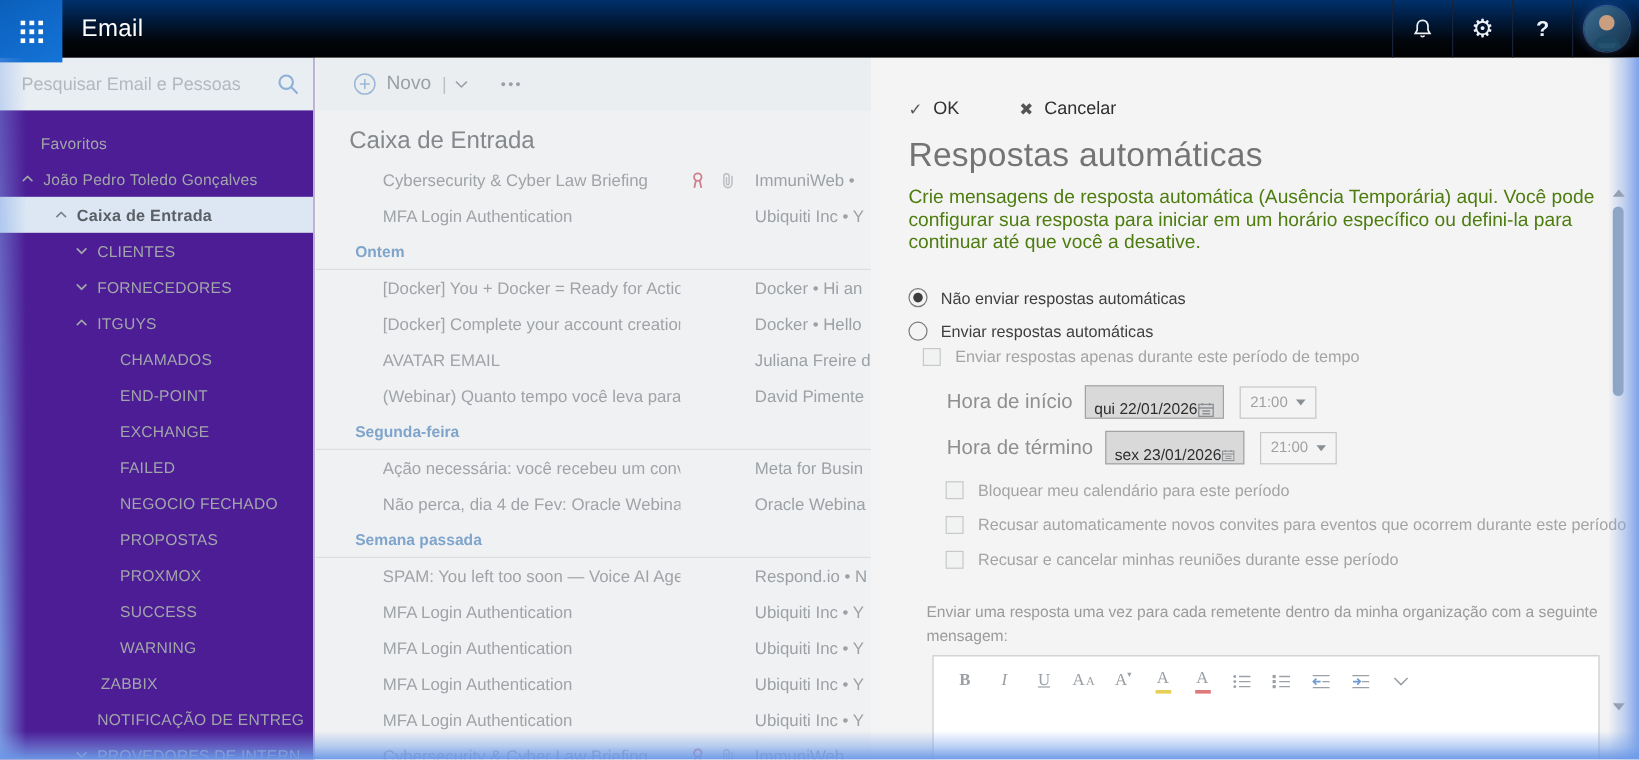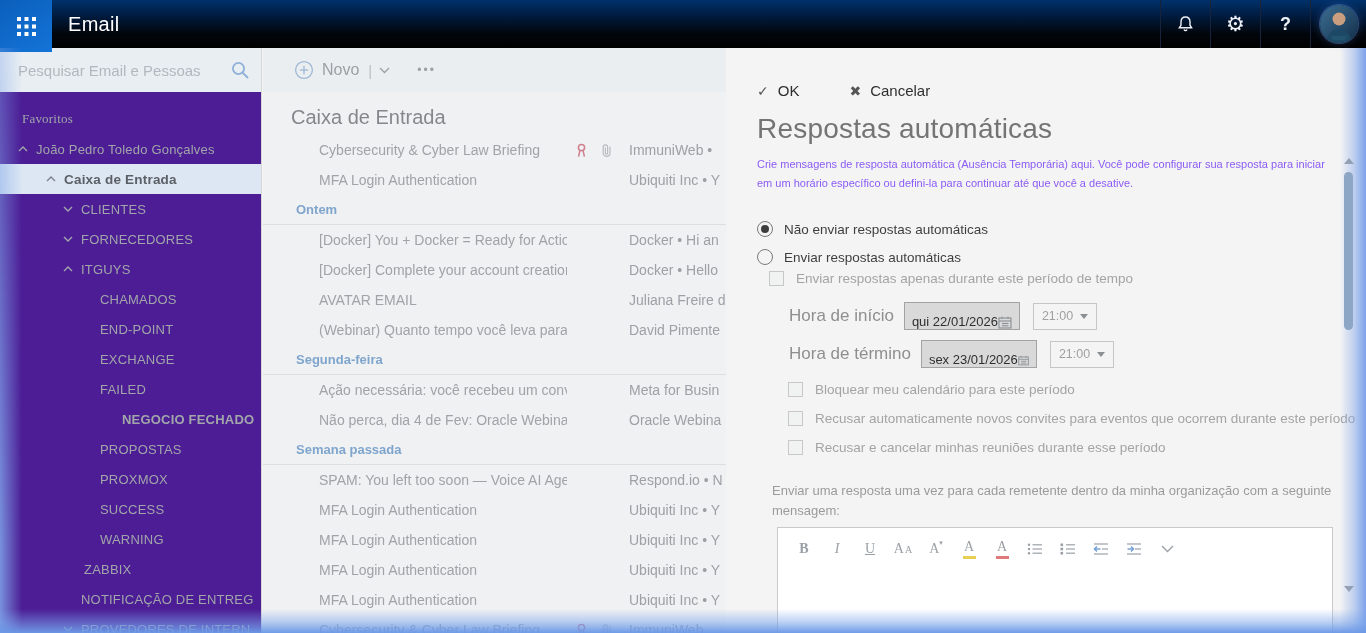--- a/index.html
+++ b/index.html
@@ -59,21 +59,21 @@
   .glabel { font-size:13px; font-weight:bold; color:#7fa5cd; }
 
   
   .panel { position:absolute; left:726px; top:48px; width:640px; height:585px; background:#f4f4f4;
     padding-left:31px; overflow:hidden; z-index:10; }
   .pactions { padding-top:34px; display:flex; gap:50px; }
   .pbtn { display:flex; align-items:center; gap:9px; border:none; background:transparent; cursor:pointer;
     font-size:15px; color:#2f2f2f; font-family:"Liberation Sans",sans-serif; }
   .pglyph { font-size:14px; color:#555; }
   .ptitle { margin-top:14px; font-size:28px; font-weight:300; color:#747474; letter-spacing:.2px; }
-  .pdesc { margin-top:10px; width:580px; font-size:11px; line-height:19px; color:#8b5cf6; }
+  .pdesc { margin-top:10px; width:580px; font-size:16px; line-height:19px; color:#4d7c0f; }
   .optrow { display:flex; align-items:center; gap:11px; cursor:pointer; }
   .r1 { margin-top:28px; } .r2 { margin-top:12px; }
   .radio { flex:none; width:16px; height:16px; border:1px solid #7a7a7a; border-radius:50%; background:#f4f4f4; position:relative; }
   .radio.checked::after { content:""; position:absolute; inset:3px; border-radius:50%; background:#3d3d3d; }
   .rlabel { font-size:13.5px; color:#3f3f3f; }
   .chkrow { display:flex; align-items:center; gap:12px; cursor:pointer; }
   .chk { flex:none; width:15px; height:15px; border:1px solid #c8c8c8; background:#f1f2f2; }
   .clabel { font-size:13.5px; color:#a4a4a4; }
   .lvl1 { margin-left:12px; margin-top:6px; }
   .lvl2 { margin-left:31px; }
@@ -180,21 +180,21 @@
     <div class="searchbox">
       <input type="text" placeholder="Pesquisar Email e Pessoas" style="">
       <button class="magbtn">
         <svg width="20" height="20" viewBox="0 0 20 20" fill="none" stroke="#8fb0d8" stroke-width="1.8" stroke-linecap="round">
           <circle cx="8.5" cy="8.5" r="5.6"></circle>
           <line x1="13" y1="13" x2="17.5" y2="17.5"></line>
         </svg>
       </button>
     </div>
     <nav class="folders">
-        <div class="frow" style="padding-left: 4px; font-family: Liberation Serif, serif;">
+        <div class="frow" style="padding-left: 16px;">
     <svg class="chev" width="10" height="6" viewBox="0 0 10 6" style="visibility: hidden;">
       <polyline points="1,1 5,5 9,1"></polyline>
     </svg>
     <span class="flabel">Favoritos</span>
   </div>
         <div class="frow" style="padding-left: 18px;">
     <svg class="chev up" width="10" height="6" viewBox="0 0 10 6">
       <polyline points="1,1 5,5 9,1"></polyline>
     </svg>
     <span class="flabel">João Pedro Toledo Gonçalves</span>
@@ -240,21 +240,21 @@
       <polyline points="1,1 5,5 9,1"></polyline>
     </svg>
     <span class="flabel">EXCHANGE</span>
   </div>
         <div class="frow" style="padding-left: 82px;">
     <svg class="chev" width="10" height="6" viewBox="0 0 10 6" style="visibility: hidden;">
       <polyline points="1,1 5,5 9,1"></polyline>
     </svg>
     <span class="flabel">FAILED</span>
   </div>
-        <div class="frow" style="padding-left: 104px; font-weight: bold;">
+        <div class="frow" style="padding-left: 82px;">
     <svg class="chev" width="10" height="6" viewBox="0 0 10 6" style="visibility: hidden;">
       <polyline points="1,1 5,5 9,1"></polyline>
     </svg>
     <span class="flabel">NEGOCIO FECHADO</span>
   </div>
         <div class="frow" style="padding-left: 82px;">
     <svg class="chev" width="10" height="6" viewBox="0 0 10 6" style="visibility: hidden;">
       <polyline points="1,1 5,5 9,1"></polyline>
     </svg>
     <span class="flabel">PROPOSTAS</span>

